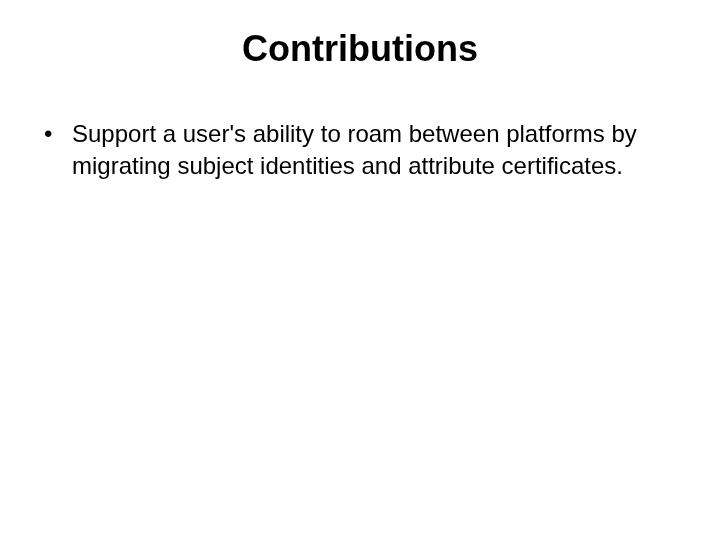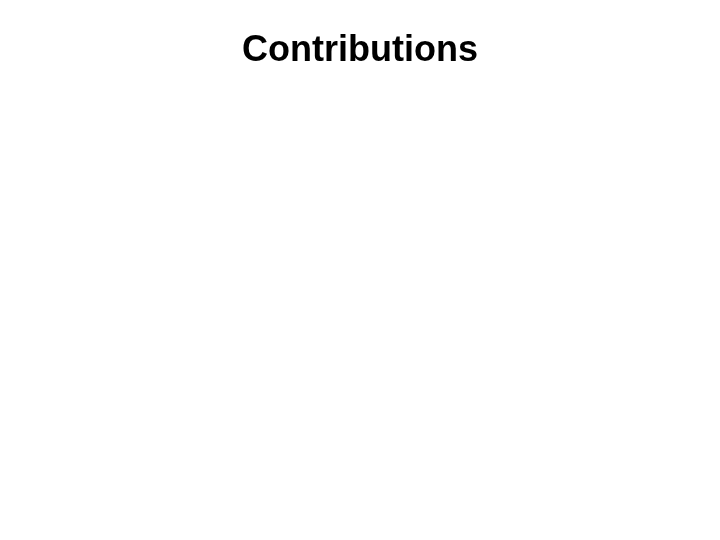--- a/index.html
+++ b/index.html
@@ -39,13 +39,14 @@
       top: 0;
       font-size: 24px;
     }
   </style>
 </head>
 <body>
 
 <h1 class="title">Contributions</h1>
 
 <ul class="bullet-list">
+  <li class="bullet-item">Support a user's ability to roam between platforms by migrating subject identities and attribute certificates.</li>
 </ul>
 
 </body></html>

